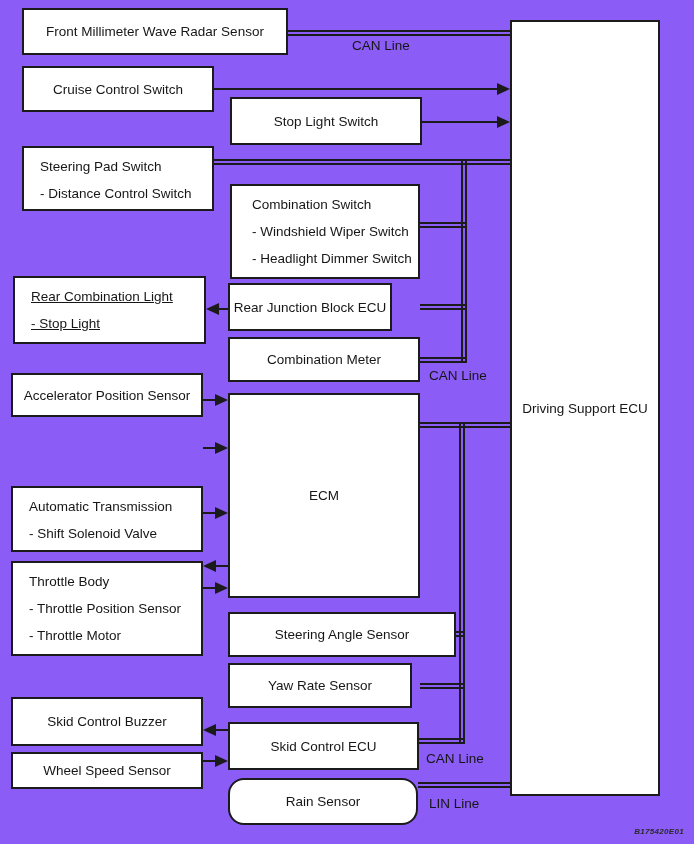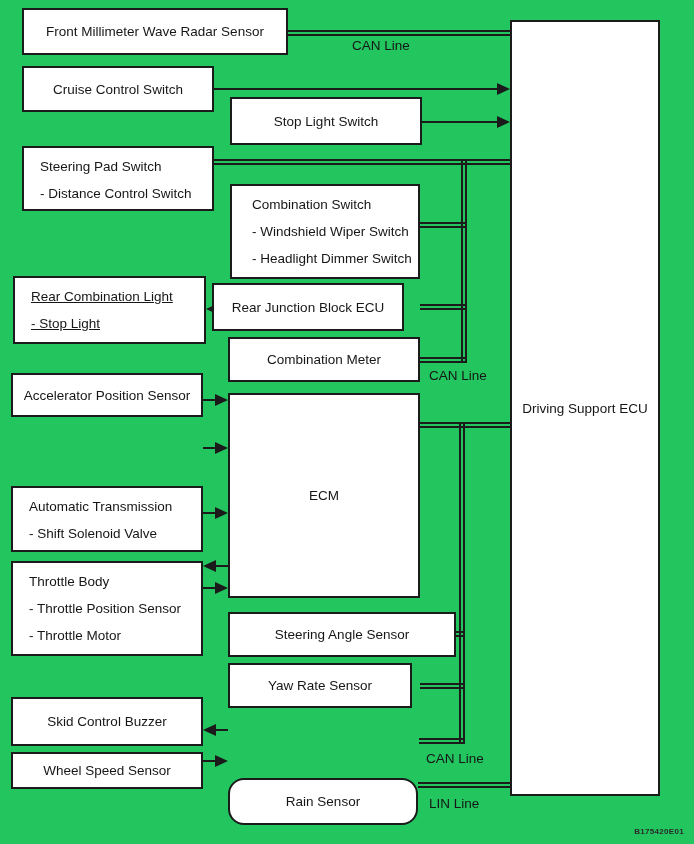--- a/index.html
+++ b/index.html
@@ -1,20 +1,20 @@
 <!DOCTYPE html>
 <html><head>
 <meta charset="utf-8">
 <style>
   * { margin:0; padding:0; box-sizing:border-box; }
   html,body { background:#ffffff; }
   body { font-family:"Liberation Sans", sans-serif; }
   #canvas {
     position:relative; width:694px; height:844px;
-    background:#22c55e; color:#161616; overflow:hidden;
+    background:#8b5cf6; color:#161616; overflow:hidden;
   }
   .box {
     position:absolute; border:2px solid #1b1b1b; background:#ffffff;
     font-size:13.5px; color:#161616;
   }
   .box.c { display:flex; align-items:center; justify-content:center; text-align:center; }
   .box.m { padding:5px 6px 0 16px; line-height:27px;margin-top:6px; }
   .box.m .ln { display:block; white-space:nowrap; }
   
   .dlh { position:absolute; height:6px; border-top:2px solid #1b1b1b; border-bottom:2px solid #1b1b1b; }
@@ -96,21 +96,21 @@
     <span class="ln">Combination Switch</span>
     <span class="ln">- Windshield Wiper Switch</span>
     <span class="ln">- Headlight Dimmer Switch</span>
   </div>
 
   <div class="box m" style="left:13px;  top:270px; width:193px; height:68px;text-decoration:underline;">
     <span class="ln">Rear Combination Light</span>
     <span class="ln">- Stop Light</span>
   </div>
 
-  <div class="box c" style="left:212px; top:283px; width:192px; height:48px;text-align:right;">
+  <div class="box c" style="left:228px; top:283px; width:164px; height:48px;text-align:right;">
     <span>Rear Junction Block ECU</span>
   </div>
 
   <div class="box c" style="left:228px; top:337px; width:192px; height:45px;">
     <span>Combination Meter</span>
   </div>
 
   <div class="box c" style="left:11px;  top:373px; width:192px; height:44px;">
     <span>Accelerator Position Sensor</span>
   </div>
@@ -140,29 +140,32 @@
   </div>
 
   <div class="box c" style="left:11px;  top:697px; width:192px; height:49px;">
     <span>Skid Control Buzzer</span>
   </div>
 
   <div class="box c" style="left:11px;  top:752px; width:192px; height:37px;">
     <span>Wheel Speed Sensor</span>
   </div>
 
+  <div class="box c" style="left:228px; top:722px; width:191px; height:48px;">
+    <span>Skid Control ECU</span>
+  </div>
 
   <div class="box c" style="left:228px; top:778px; width:190px; height:47px;border-radius:16px;">
     <span>Rain Sensor</span>
   </div>
 
   <div class="box c" style="left:510px; top:20px;  width:150px; height:776px;">
     <span>Driving Support ECU</span>
   </div>
 
   <div class="lbl" style="left:352px; top:38px;">CAN Line</div>
   <div class="lbl" style="left:429px; top:368px;">CAN Line</div>
   <div class="lbl" style="left:426px; top:751px;">CAN Line</div>
   <div class="lbl" style="left:429px; top:796px;">LIN Line</div>
 
-  <div class="code" style="left:598px; top:827px; width:86px; text-align:right;">B175420E01</div>
+  <div class="code" style="left:598px; top:827px; width:86px; text-align:right;font-style:italic;">B175420E01</div>
 
 </div>
 
 </body></html>

